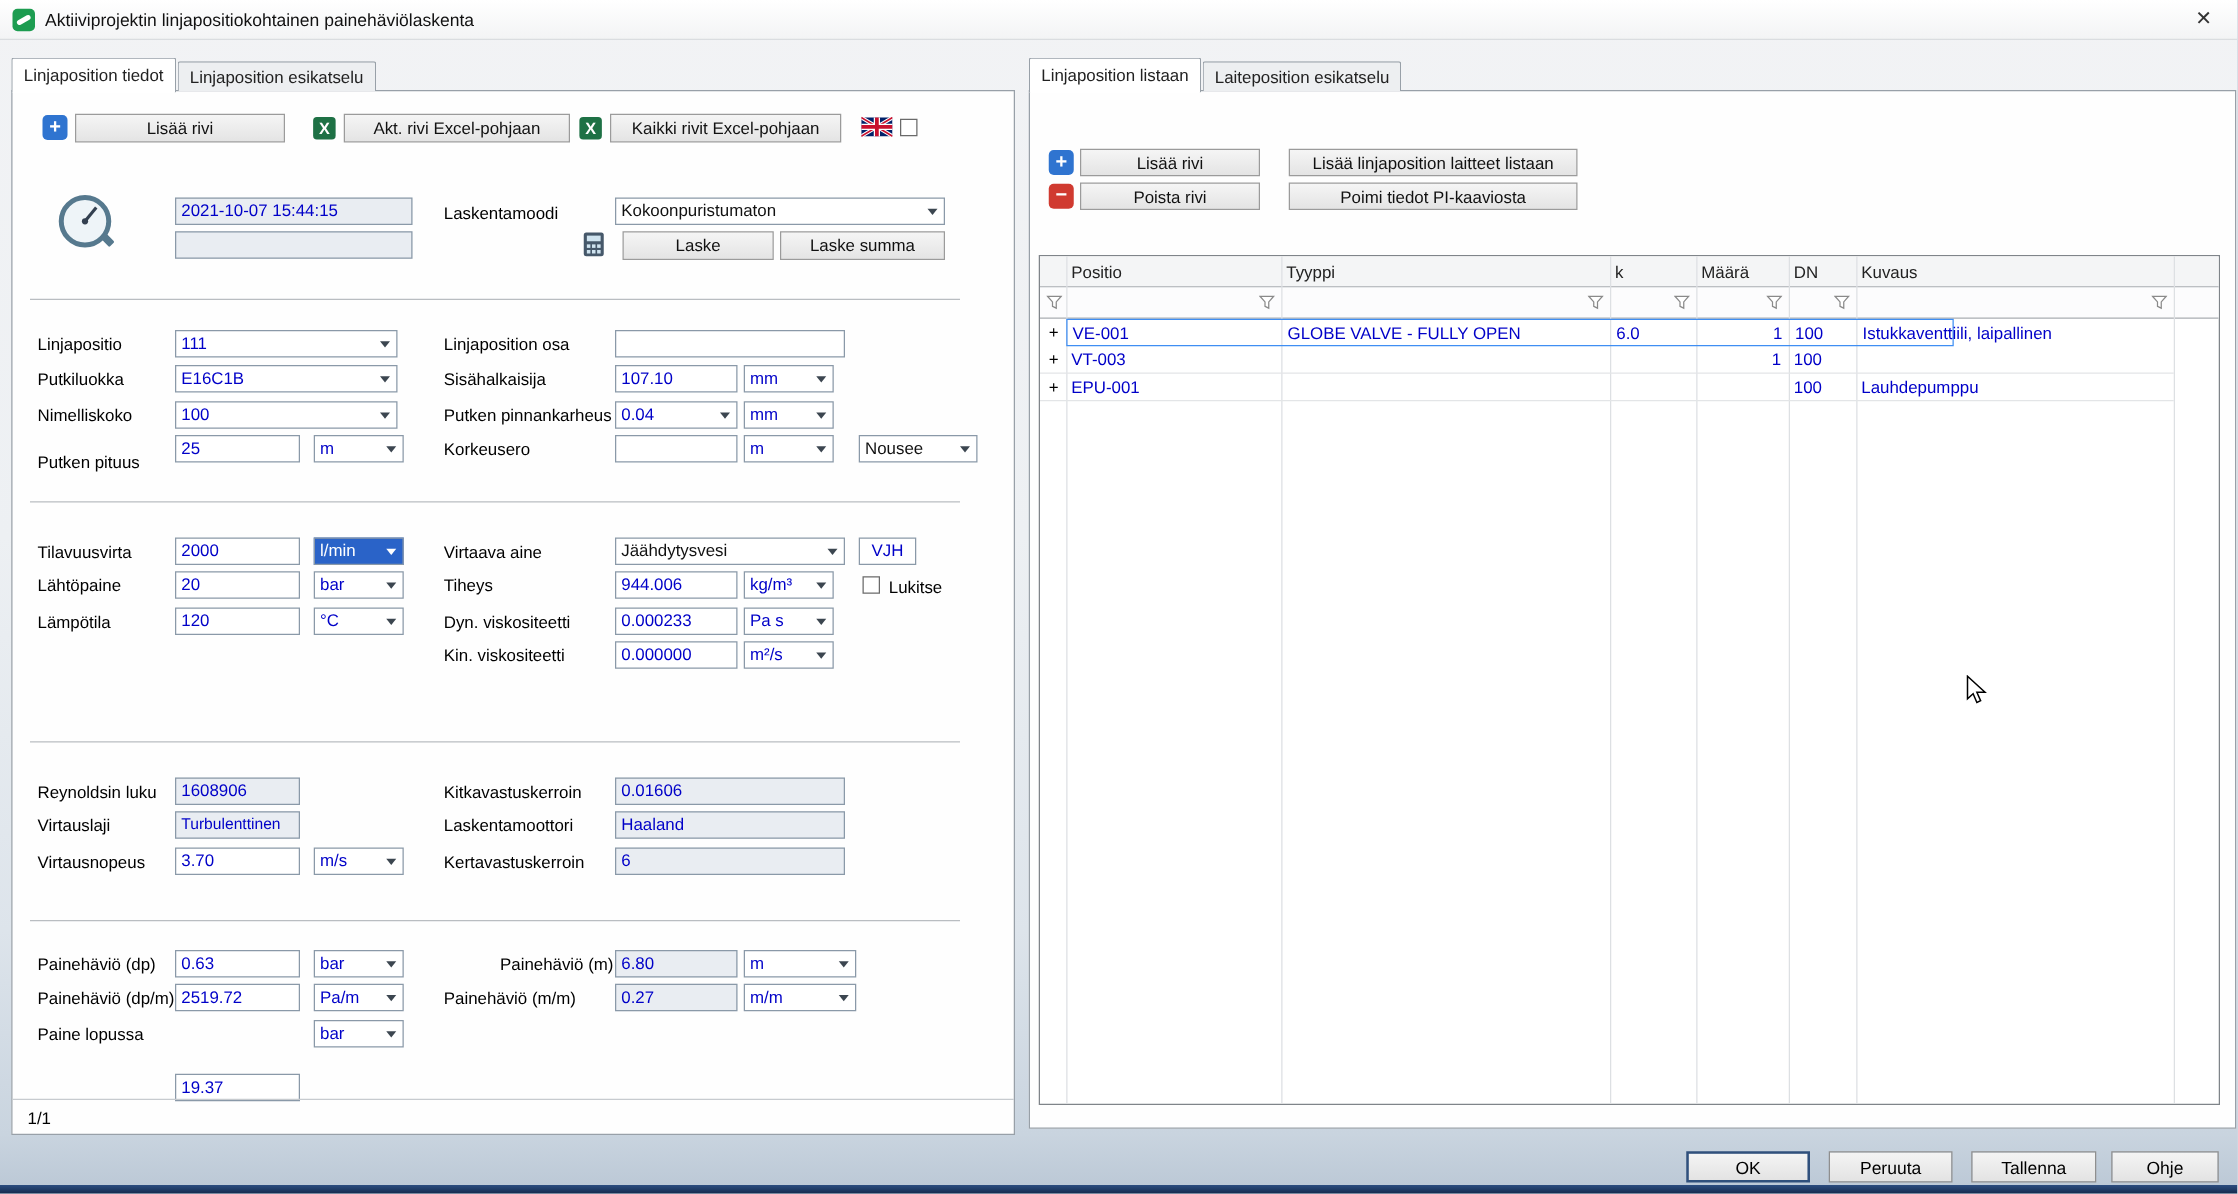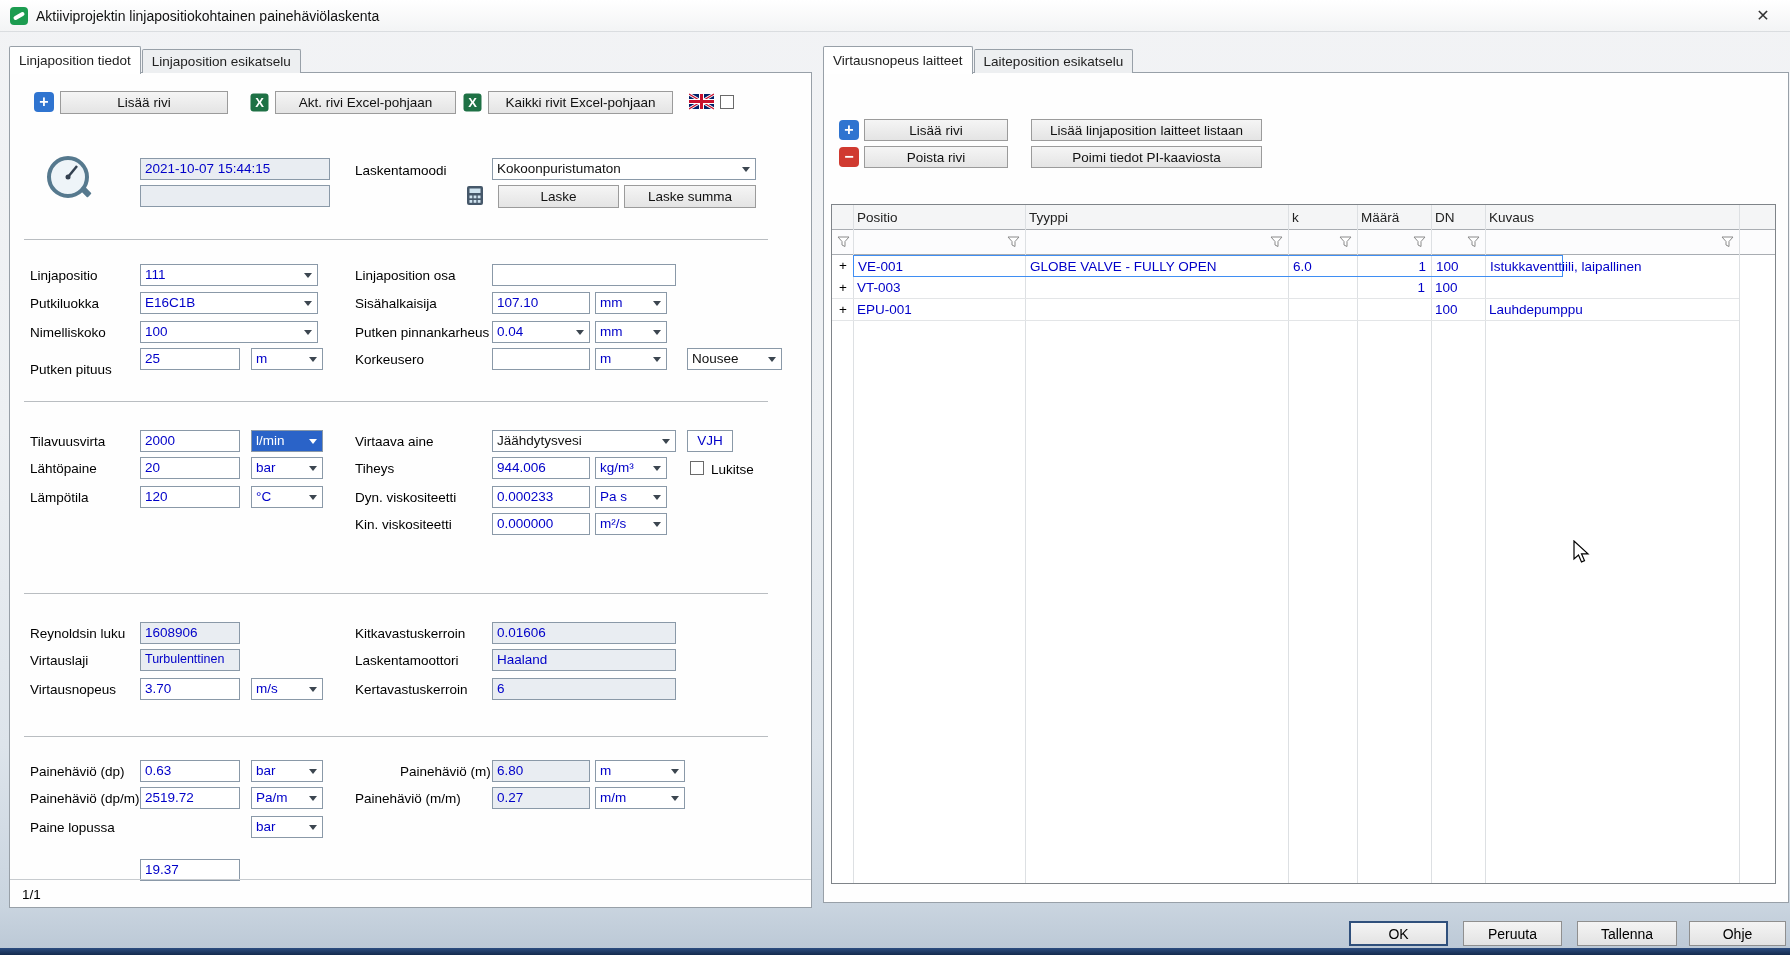--- a/index.html
+++ b/index.html
@@ -73,21 +73,21 @@
     <span class="title">Aktiiviprojektin linjapositiokohtainen painehäviölaskenta</span>
     <span class="close-btn">✕</span>
   </div>
 
   <div class="tabbar" style="left:9px;">
     <div class="tab active">Linjaposition tiedot</div>
     <div class="tab">Linjaposition esikatselu</div>
   </div>
 
   <div class="tabbar" style="left:823px;">
-    <div class="tab active">Virtausnopeus laitteet</div>
+    <div class="tab active">Linjaposition listaan</div>
     <div class="tab">Laiteposition esikatselu</div>
   </div>
 
   <div class="panel" style="left:9px; top:72px; width:803px; height:836px;">
 
     <div class="sq-icon plus" style="left:24px; top:19px;">+</div>
     <div class="btn" style="left:50px; top:18px; width:168px; height:23px;">Lisää rivi</div>
     <div class="iconwrap" style="left:240px; top:20px;">
       <svg width="19" height="19">
           <rect x="0.5" y="0.5" width="18" height="18" rx="3" fill="#1E7145"></rect>
@@ -319,21 +319,21 @@
         <span class="tcell r" style="left:525px; width:68px;"></span>
         <span class="tcell" style="left:603px;">100</span>
         <span class="tcell" style="left:657px;">Lauhdepumppu</span>
       </div>
     </div>
   </div>
 
   <div class="fbtn default" style="left:1349px; top:921px; width:99px;">OK</div>
   <div class="fbtn" style="left:1463px; top:921px; width:99px;">Peruuta</div>
   <div class="fbtn" style="left:1577px; top:921px; width:100px;">Tallenna</div>
-  <div class="fbtn" style="left:1689px; top:921px; width:97px;">Ohje</div>
+  <div class="fbtn" style="left:1689px; top:921px; width:86px;">Ohje</div>
 
   <div class="taskbar"></div>
 
   <div class="iconwrap" style="left:1572px; top:540px; z-index:9;">
     <svg width="22" height="24" viewBox="0 0 22 24">
         <path d="M2,1 L2,19 L6.5,15 L9.5,22 L12.5,20.6 L9.5,13.8 L16,13.8 Z" fill="#fff" stroke="#000" stroke-width="1.2"></path>
       </svg>
   </div>
 
 </div>

